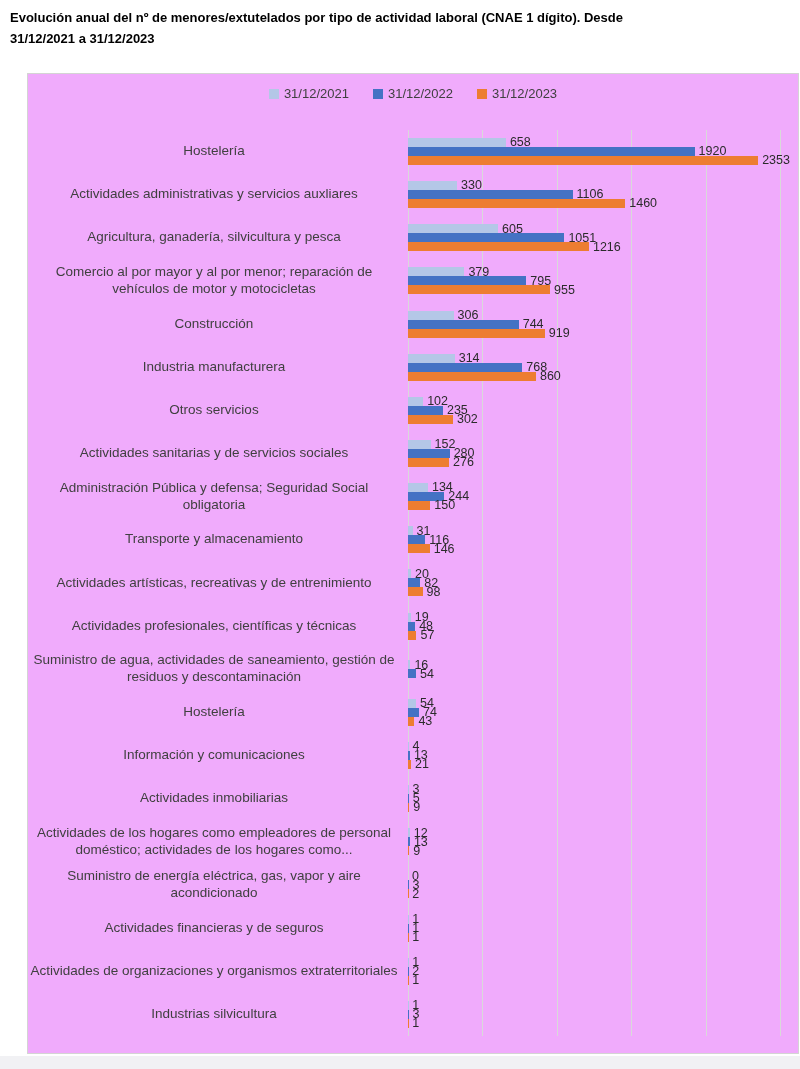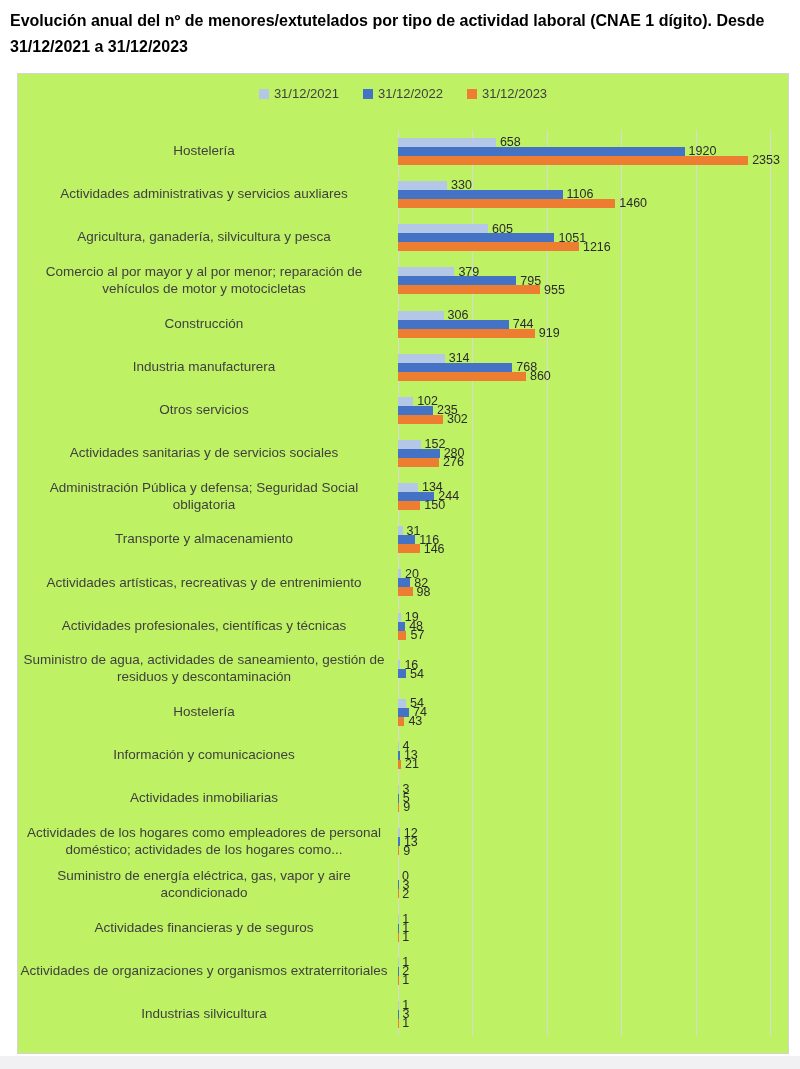--- a/index.html
+++ b/index.html
@@ -5,28 +5,28 @@
   html, body { margin:0; padding:0; }
   body {
     width:800px; height:1069px;
     background:#ffffff;
     font-family:"Liberation Sans", sans-serif;
     position:relative;
     overflow:hidden;
   }
   .page-title {
     position:absolute; left:10px; top:8px; width:782px;
-    font-size:16px; font-weight:bold; color:#000000;
+    font-size:13px; font-weight:bold; color:#000000;
     line-height:1.6;
   }
   .chart-box {
-    position:absolute; left:17px; top:73px;
+    position:absolute; left:27px; top:73px;
     width:770px; height:979px;
     border:1px solid #d4d4d4;
-    background:#bef264;
+    background:#f0abfc;
   }
   .legend {
     position:absolute; top:12px; left:0; right:0;
     display:flex; justify-content:center; gap:24px;
   }
   .legend-item { display:flex; align-items:center; gap:5px; font-size:13px; color:#404040; }
   .legend-swatch { width:10px; height:10px; }
   .chart-body {
     position:absolute; left:0; top:56px; width:100%; height:906px;
   }

